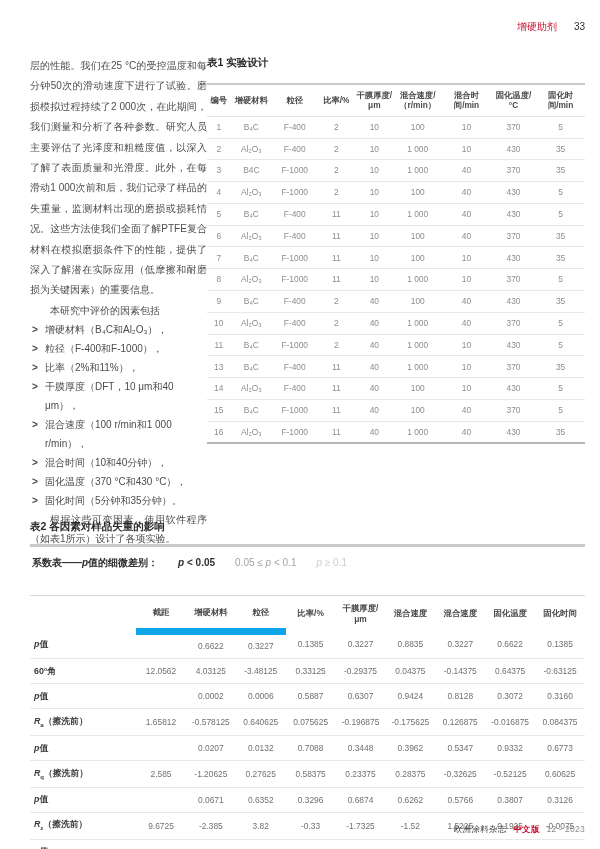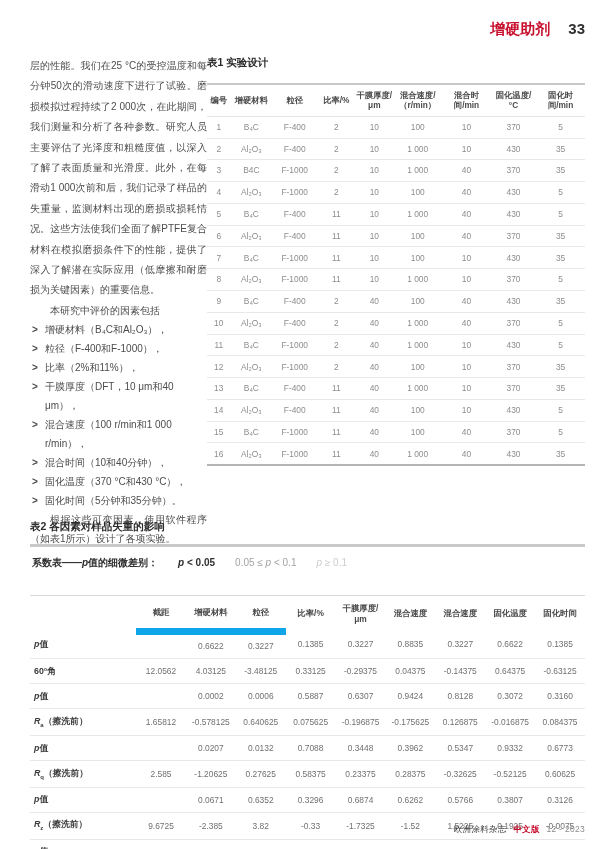--- a/index.html
+++ b/index.html
@@ -1,21 +1,21 @@
 <!DOCTYPE html>
 <html><head>
 <meta charset="utf-8">
 <style>
   html,body{margin:0;padding:0;background:#ffffff;}
   .page{
     position:relative;width:600px;height:849px;background:#fff;overflow:hidden;
     font-family:"Liberation Sans","DejaVu Sans",sans-serif;color:#3c3c3c;
   }
   
-  .run-head{position:absolute;top:20px;right:15px;font-size:15px;font-weight:bold;}
+  .run-head{position:absolute;top:20px;right:15px;font-size:10px;font-weight:normal;}
   .run-head .sec{color:#c8102e;}
   .run-head .pno{color:#2e2e2e;margin-left:14px;}
   
   .content{position:absolute;top:56px;left:30px;right:15px;display:flex;}
   .left-col{width:177px;flex:0 0 177px;font-size:10px;color:#4c4c4c;text-align:justify;}
   .left-col p{margin:0;}
   .p-body{line-height:20.4px;}
   .p-tight{line-height:19px;text-indent:2em;}
   .p-last{line-height:19.4px;text-indent:2em;}
   ul.factors{list-style:none;margin:0;padding:0;font-size:10px;color:#4c4c4c;}
@@ -225,31 +225,20 @@
               <td>B₄C</td>
               <td>F-1000</td>
               <td>2</td>
               <td>40</td>
               <td>1 000</td>
               <td>10</td>
               <td>430</td>
               <td>5</td>
             </tr>
             <tr>
-              <td>12</td>
-              <td>Al₂O₃</td>
-              <td>F-1000</td>
-              <td>2</td>
-              <td>40</td>
-              <td>100</td>
-              <td>10</td>
-              <td>370</td>
-              <td>35</td>
-            </tr>
-            <tr>
               <td>13</td>
               <td>B₄C</td>
               <td>F-400</td>
               <td>11</td>
               <td>40</td>
               <td>1 000</td>
               <td>10</td>
               <td>370</td>
               <td>35</td>
             </tr>

